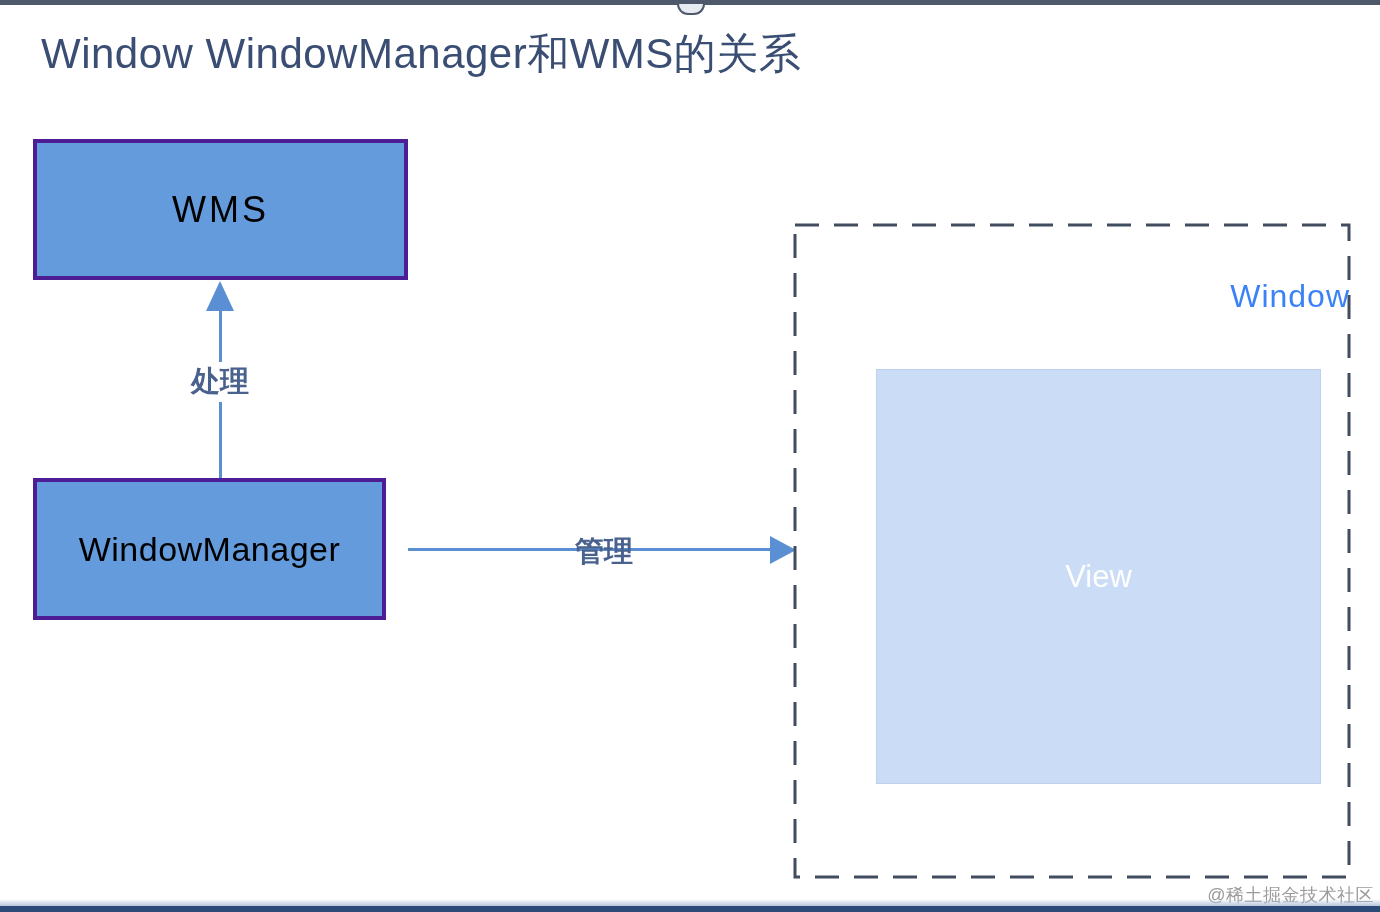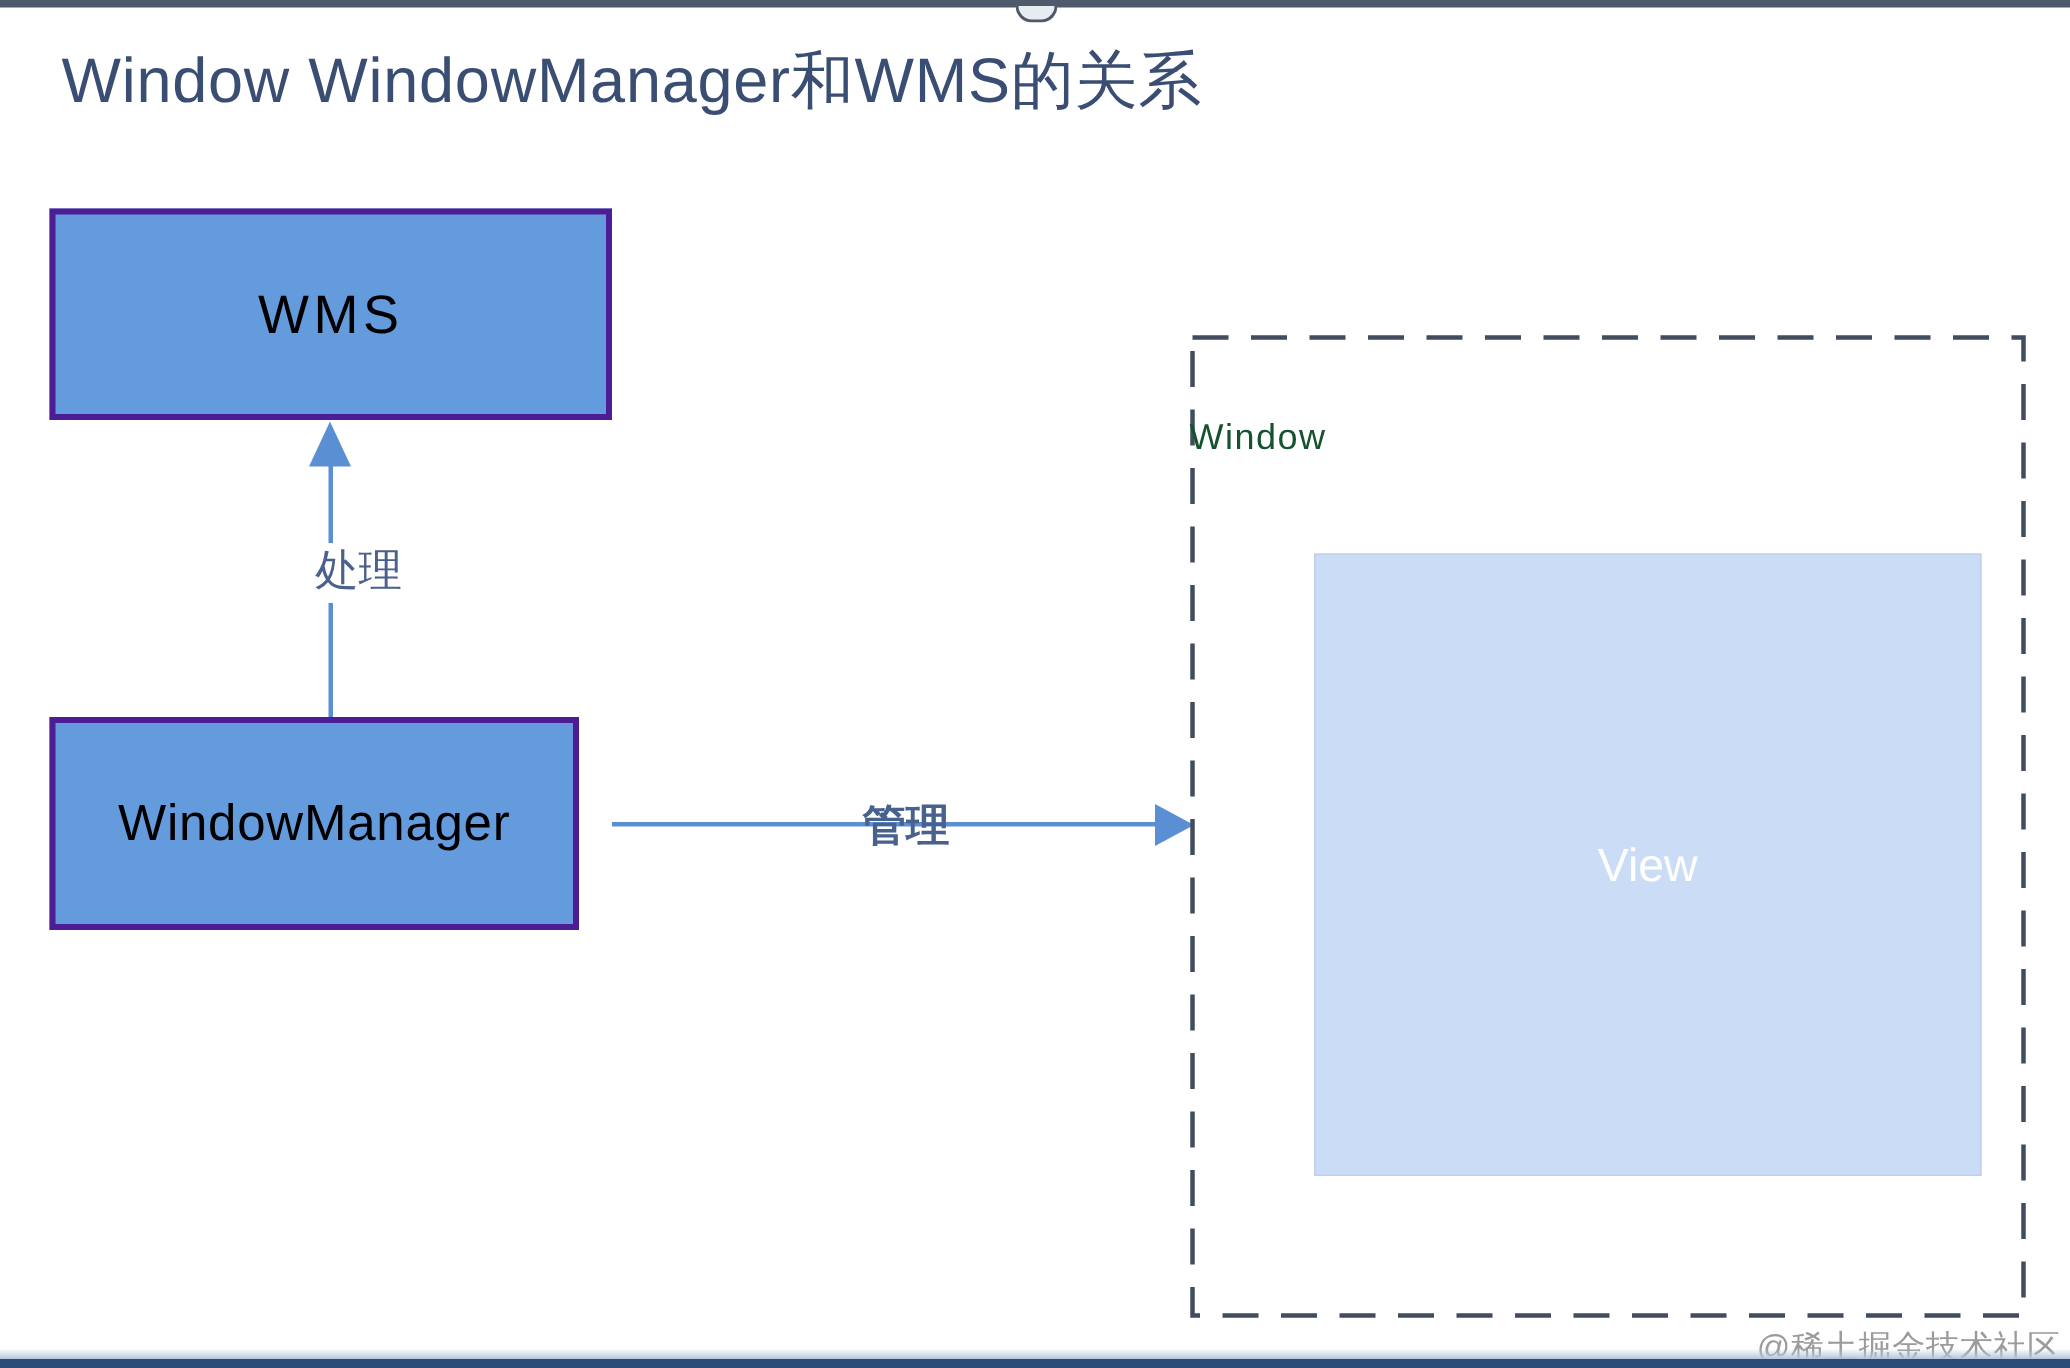--- a/index.html
+++ b/index.html
@@ -85,26 +85,27 @@
   .v-arrowhead {
     position: absolute;
     left: 206px; top: 281px;
     width: 0; height: 0;
     border-left: 14px solid transparent;
     border-right: 14px solid transparent;
     border-bottom: 30px solid #5B8FD4;
   }
   .v-edge-label {
     position: absolute;
-    left: 148px; top: 362px;
+    left: 160px; top: 362px;
     width: 120px;
-    text-align: right;
+    text-align: center;
     font-size: 29px;
     line-height: 38px;
     color: #49618D;
+    font-weight: bold;
   }
 
   
   .h-line {
     position: absolute;
     left: 408px; top: 548px;
     width: 364px; height: 3px;
     background: #5B8FD4;
   }
   .h-arrowhead {
@@ -129,23 +130,23 @@
 
   
   .dashed-frame {
     position: absolute;
     left: 793px; top: 223px;
   }
   .window-label {
     position: absolute;
     left: 793px; top: 278px;
     width: 557px;
-    text-align: left;
-    font-size: 24px;
-    color: #14532d;
+    text-align: right;
+    font-size: 32px;
+    color: #3b82f6;
     letter-spacing: 1px;
   }
   .view-box {
     position: absolute;
     left: 850px; top: 369px;
     width: 445px; height: 415px;
     background: #CBDCF6;
     border: 1px solid #BFD0EA;
     box-sizing: border-box;
     display: flex;
@@ -153,21 +154,21 @@
     justify-content: center;
     color: #ffffff;
     font-size: 31px;
     margin-left: 26px;
   }
 
   
   .watermark {
     position: absolute;
     right: 6px; top: 883px;
-    font-size: 22px;
+    font-size: 18px;
     color: #9B9B9B;
     letter-spacing: 0.5px;
   }
 
   
   .bottom-fade {
     position: absolute;
     left: 0; bottom: 6px;
     width: 1380px; height: 7px;
     background: linear-gradient(180deg, rgba(255,255,255,0) 0%, #b6c6dc 100%);

